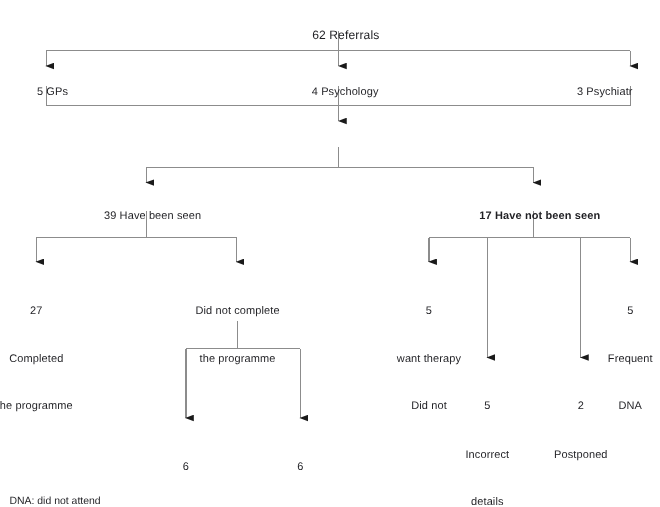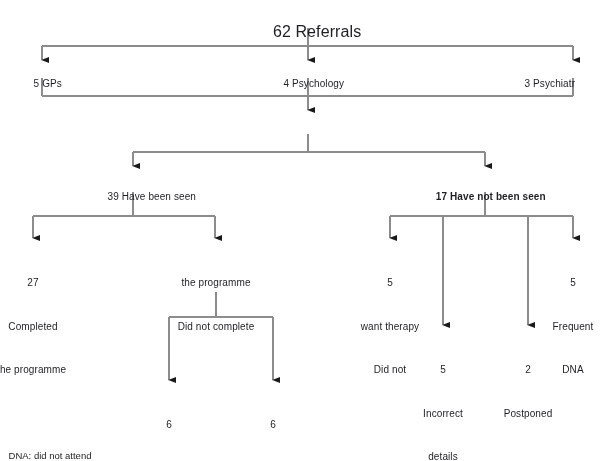--- a/index.html
+++ b/index.html
@@ -27,21 +27,21 @@
   }
   .node {
     position: absolute;
     text-align: center;
     font-size: 10px;
     line-height: 14.5px;
     color: #1f1f23;
     white-space: pre;
     letter-spacing: 0.1px;
   }
-  .node-l1 { font-size: 16px; }
+  .node-l1 { font-size: 11px; }
   .footnote {
     position: absolute;
     font-size: 9.5px;
     line-height: 12px;
     color: #1f1f23;
     white-space: pre;
   }
 </style>
 </head>
 <body>
@@ -100,35 +100,35 @@
     <span>5 GPs</span>
   </div>
   <div class="node" style="left:238px; top:62px; width:140px;">
     <span>4 Psychology</span>
   </div>
   <div class="node" style="left:513px; top:62px; width:120px; text-align:left;">
     <span>3 Psychiatr</span>
   </div>
 
 
-  <div class="node" style="left:36px; top:175px; width:160px;text-align:right;">
+  <div class="node" style="left:53px; top:175px; width:160px;">
     <span>39 Have been seen</span>
   </div>
   <div class="node" style="left:395px; top:175px; width:180px;font-weight:bold;">
     <span>17 Have not been seen</span>
   </div>
 
   <div class="node" style="left:-47px; top:247px; width:160px;">
     <div>27</div>
     <div>Completed</div>
     <div>he programme</div>
   </div>
   <div class="node" style="left:145px; top:247px; width:142px;">
+    <div>Did not complete</div>
     <div>the programme</div>
-    <div>Did not complete</div>
   </div>
 
   <div class="node" style="left:119px; top:389px; width:100px;">
     <div>6</div>
     
     
   </div>
   <div class="node" style="left:223px; top:389px; width:100px;">
     <div>6</div>
     

